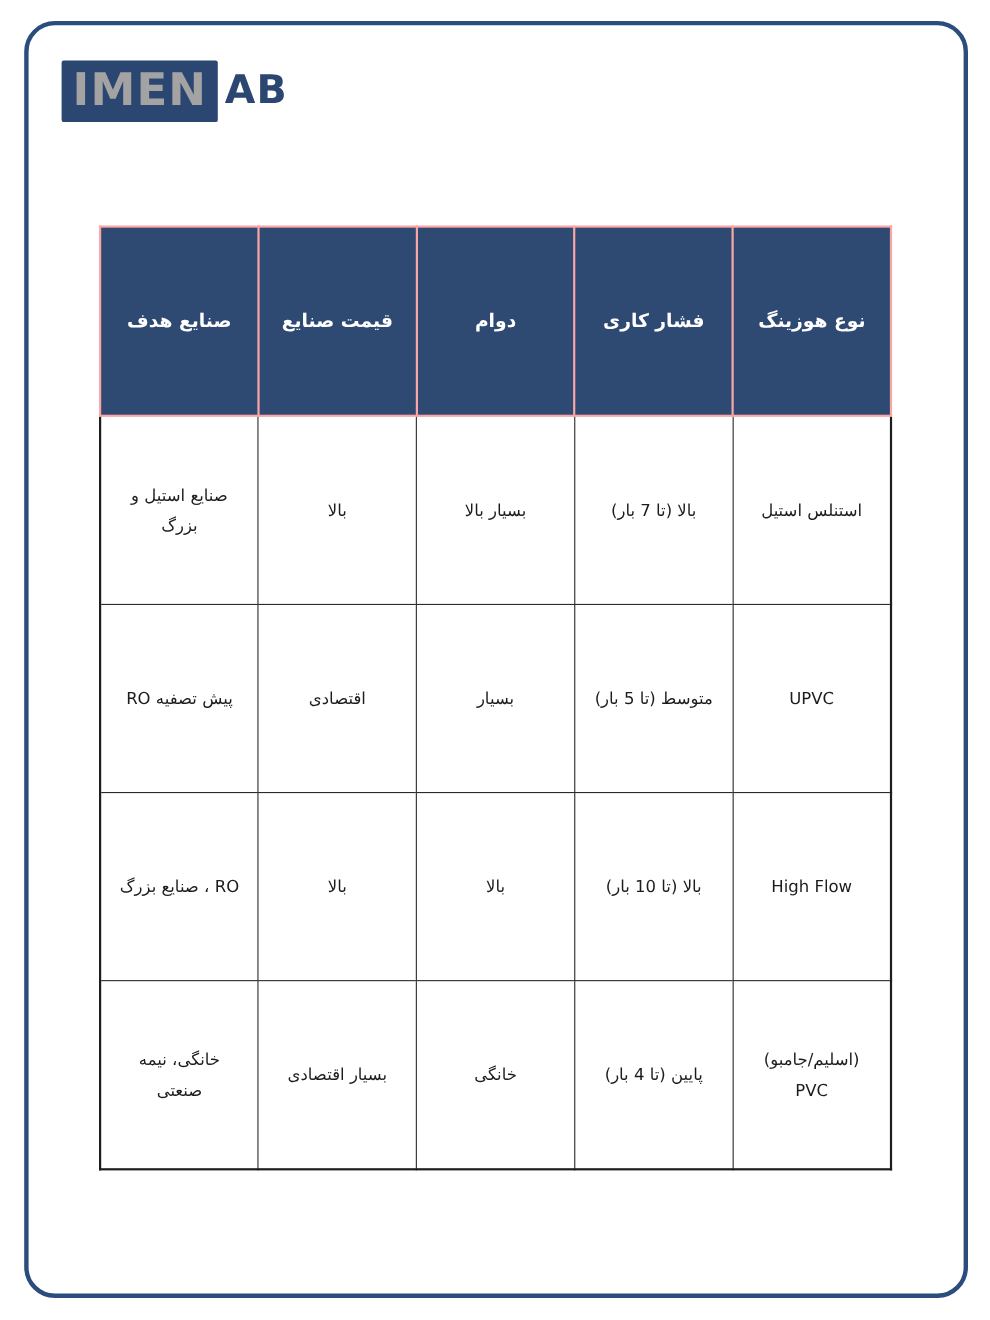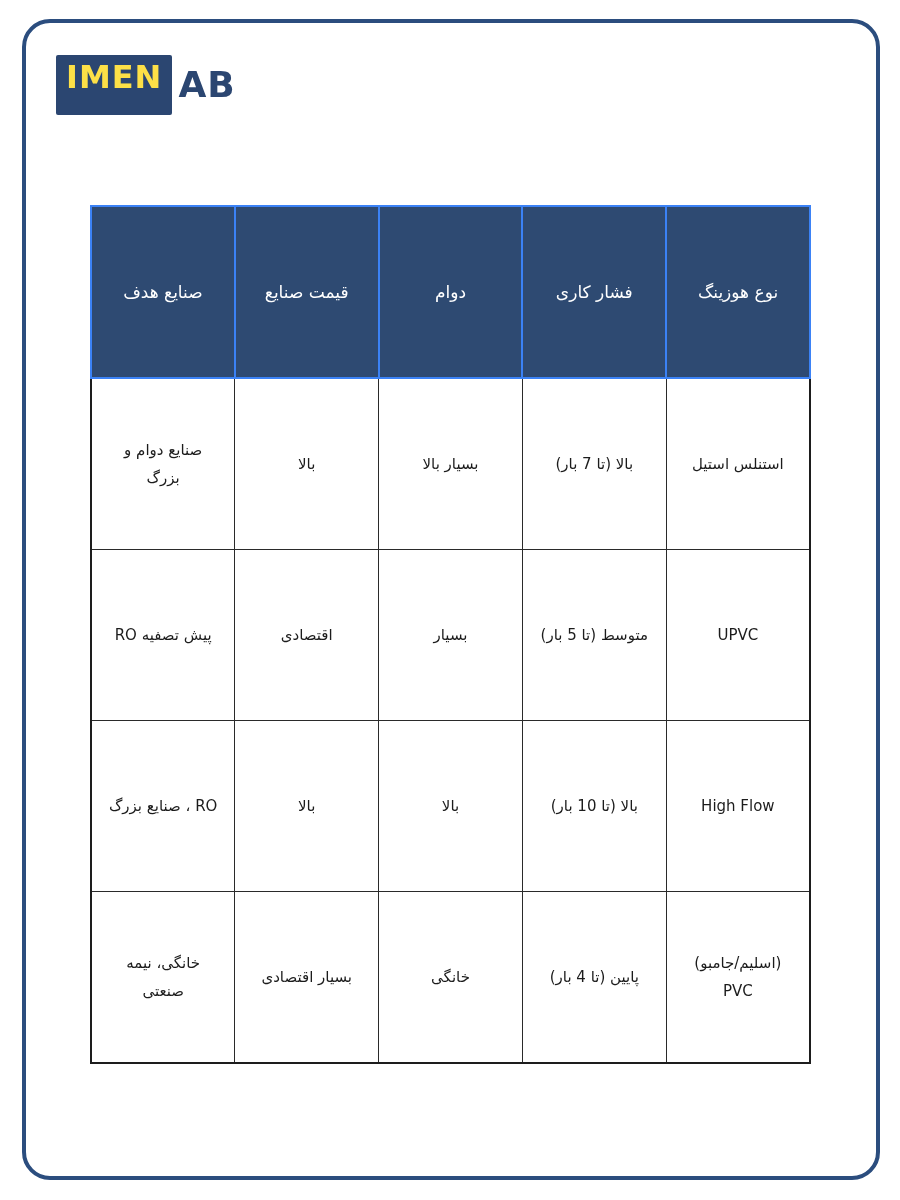--- a/index.html
+++ b/index.html
@@ -10,37 +10,37 @@
   }
   .page-frame{
     position:absolute;left:22px;top:19px;width:858px;height:1161px;
     box-sizing:border-box;border:4px solid #2b4d7e;border-radius:28px;
     background:#ffffff;
   }
   .logo{
     position:absolute;left:56px;top:55px;display:flex;align-items:center;
   }
   .logo-box{
-    background:#2b4671;color:#fde047;font-weight:bold;font-size:32px;
-    letter-spacing:1px;padding:6px 10px 22px 10px;line-height:1;
+    background:#2b4671;color:#a3a3a3;font-weight:bold;font-size:41px;
+    letter-spacing:1px;padding:6px 10px 9px 10px;line-height:1;
     border-radius:2px;
   }
   .logo-ab{
     color:#2b4671;font-weight:bold;font-size:36px;letter-spacing:1px;
     margin-left:6px;line-height:1;
   }
   table.compare{
     position:absolute;left:90px;top:205px;width:721px;
     border-collapse:collapse;table-layout:fixed;
     direction:rtl;
   }
   table.compare th{
     height:170px;background:#2e4a72;color:#ffffff;
-    font-size:17px;font-weight:normal;text-align:center;vertical-align:middle;
-    border:2px solid #3b82f6;padding:0 10px;
+    font-size:17px;font-weight:bold;text-align:center;vertical-align:middle;
+    border:2px solid #fca5a5;padding:0 10px;
   }
   table.compare td{
     height:170px;background:#ffffff;color:#1c1c1c;
     font-size:15px;font-weight:normal;text-align:center;vertical-align:middle;
     border:1.5px solid #2a2a2a;padding:0 16px;
     white-space:pre-line;line-height:1.9;
   }
   table.compare{border:2px solid #1d1d1d;}
 </style>
 </head>
@@ -62,21 +62,21 @@
       <th>قیمت صنایع</th>
       <th>صنایع هدف</th>
     </tr>
   </thead>
   <tbody>
     <tr>
       <td>استنلس استیل</td>
       <td>بالا (تا 7 بار)</td>
       <td>بسیار بالا</td>
       <td>بالا</td>
-      <td>صنایع دوام و
+      <td>صنایع استیل و
 بزرگ</td>
     </tr>
     <tr>
       <td>UPVC</td>
       <td>متوسط (تا 5 بار)</td>
       <td>بسیار</td>
       <td>اقتصادی</td>
       <td>پیش تصفیه RO</td>
     </tr>
     <tr>

